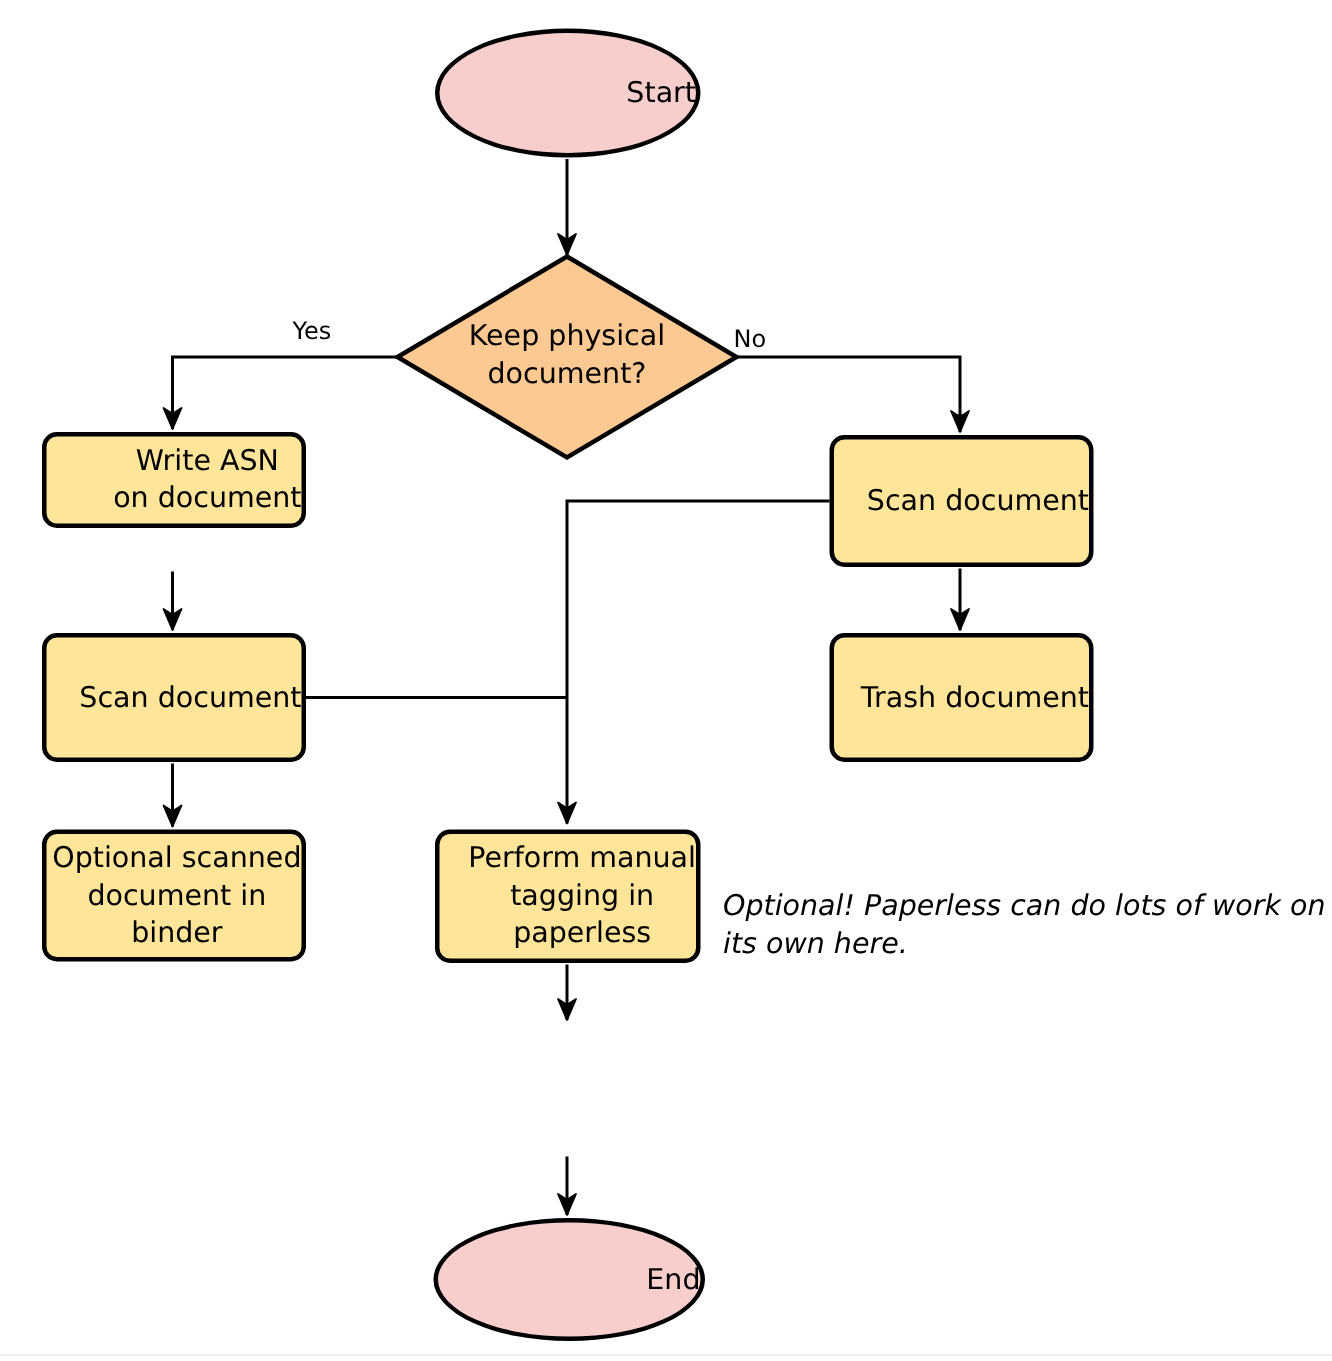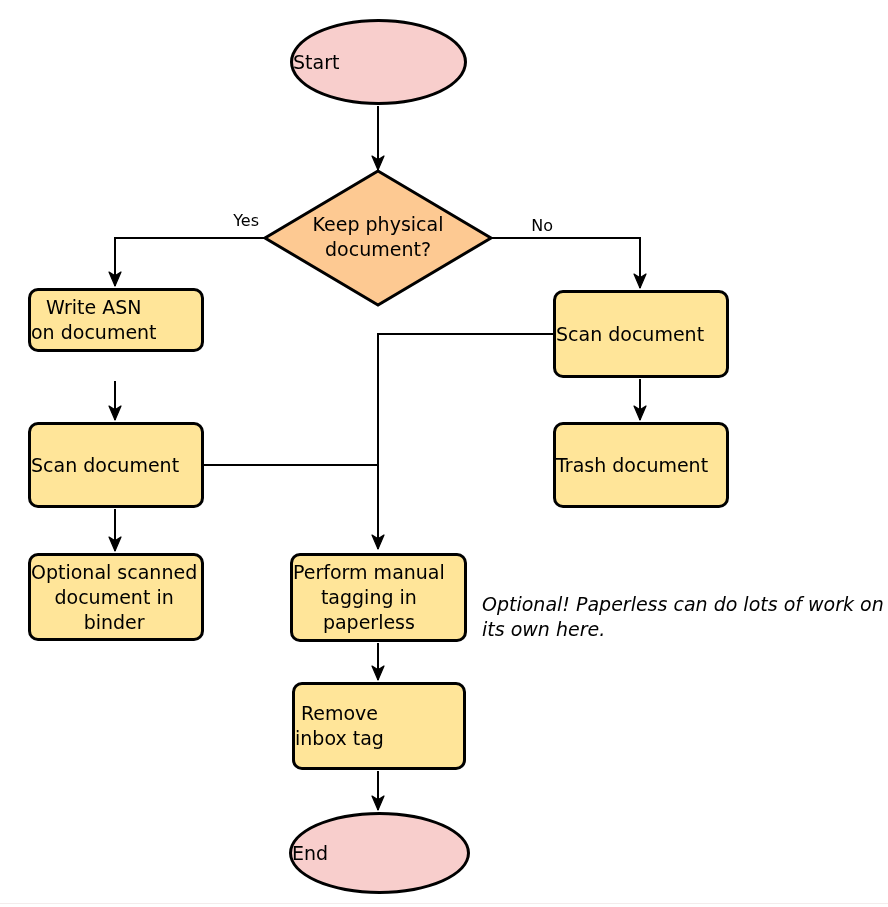--- a/index.html
+++ b/index.html
@@ -32,21 +32,21 @@
     stroke: var(--stroke, #000);
     stroke-width: 3;
     stroke-linejoin: miter;
   }
   .node {
     position: absolute;
     box-sizing: border-box;
     border: 3px solid var(--stroke, #000);
     display: flex;
     align-items: center;
-    justify-content: flex-start;
+    justify-content: flex-end;
     text-align: center;
     font-size: 19px;
     line-height: 25px;
   }
   .node .label, .free-label { white-space: pre-line; }
   .process {
     background: var(--process_fill, #ffe599);
     border-radius: 10px;
   }
   .terminator {
@@ -67,21 +67,21 @@
   .decision-label {
     position: absolute;
     left: 283px; top: 212px; width: 190px;
     text-align: center;
     font-size: 19px;
     line-height: 25px;
   }
   .edge-label {
     position: absolute;
     width: 64px;
-    text-align: right;
+    text-align: left;
     font-size: 16px;
     line-height: 18px;
   }
   #label-yes { left: 195px; top: 212px; }
   #label-no  { left: 489px; top: 217px; }
 
   .annotation {
     position: absolute;
     left: 482px; top: 592px; width: 420px;
     font-size: 19px;
@@ -152,24 +152,20 @@
   <div class="node process" id="node-trash">
     <span class="label">Trash document</span>
   </div>
 
   <div class="node process" id="node-tagging">
     <span class="label">Perform manual
 tagging in
 paperless</span>
   </div>
 
-  <div class="node process" id="node-remove">
-    <span class="label">Remove
-inbox tag</span>
-  </div>
 
   <div class="node terminator" id="node-end">
     <span class="label">End</span>
   </div>
 
   <div class="annotation free-label">Optional! Paperless can do lots of work on
 its own here.</div>
 
   <div class="page-edge"></div>
 

